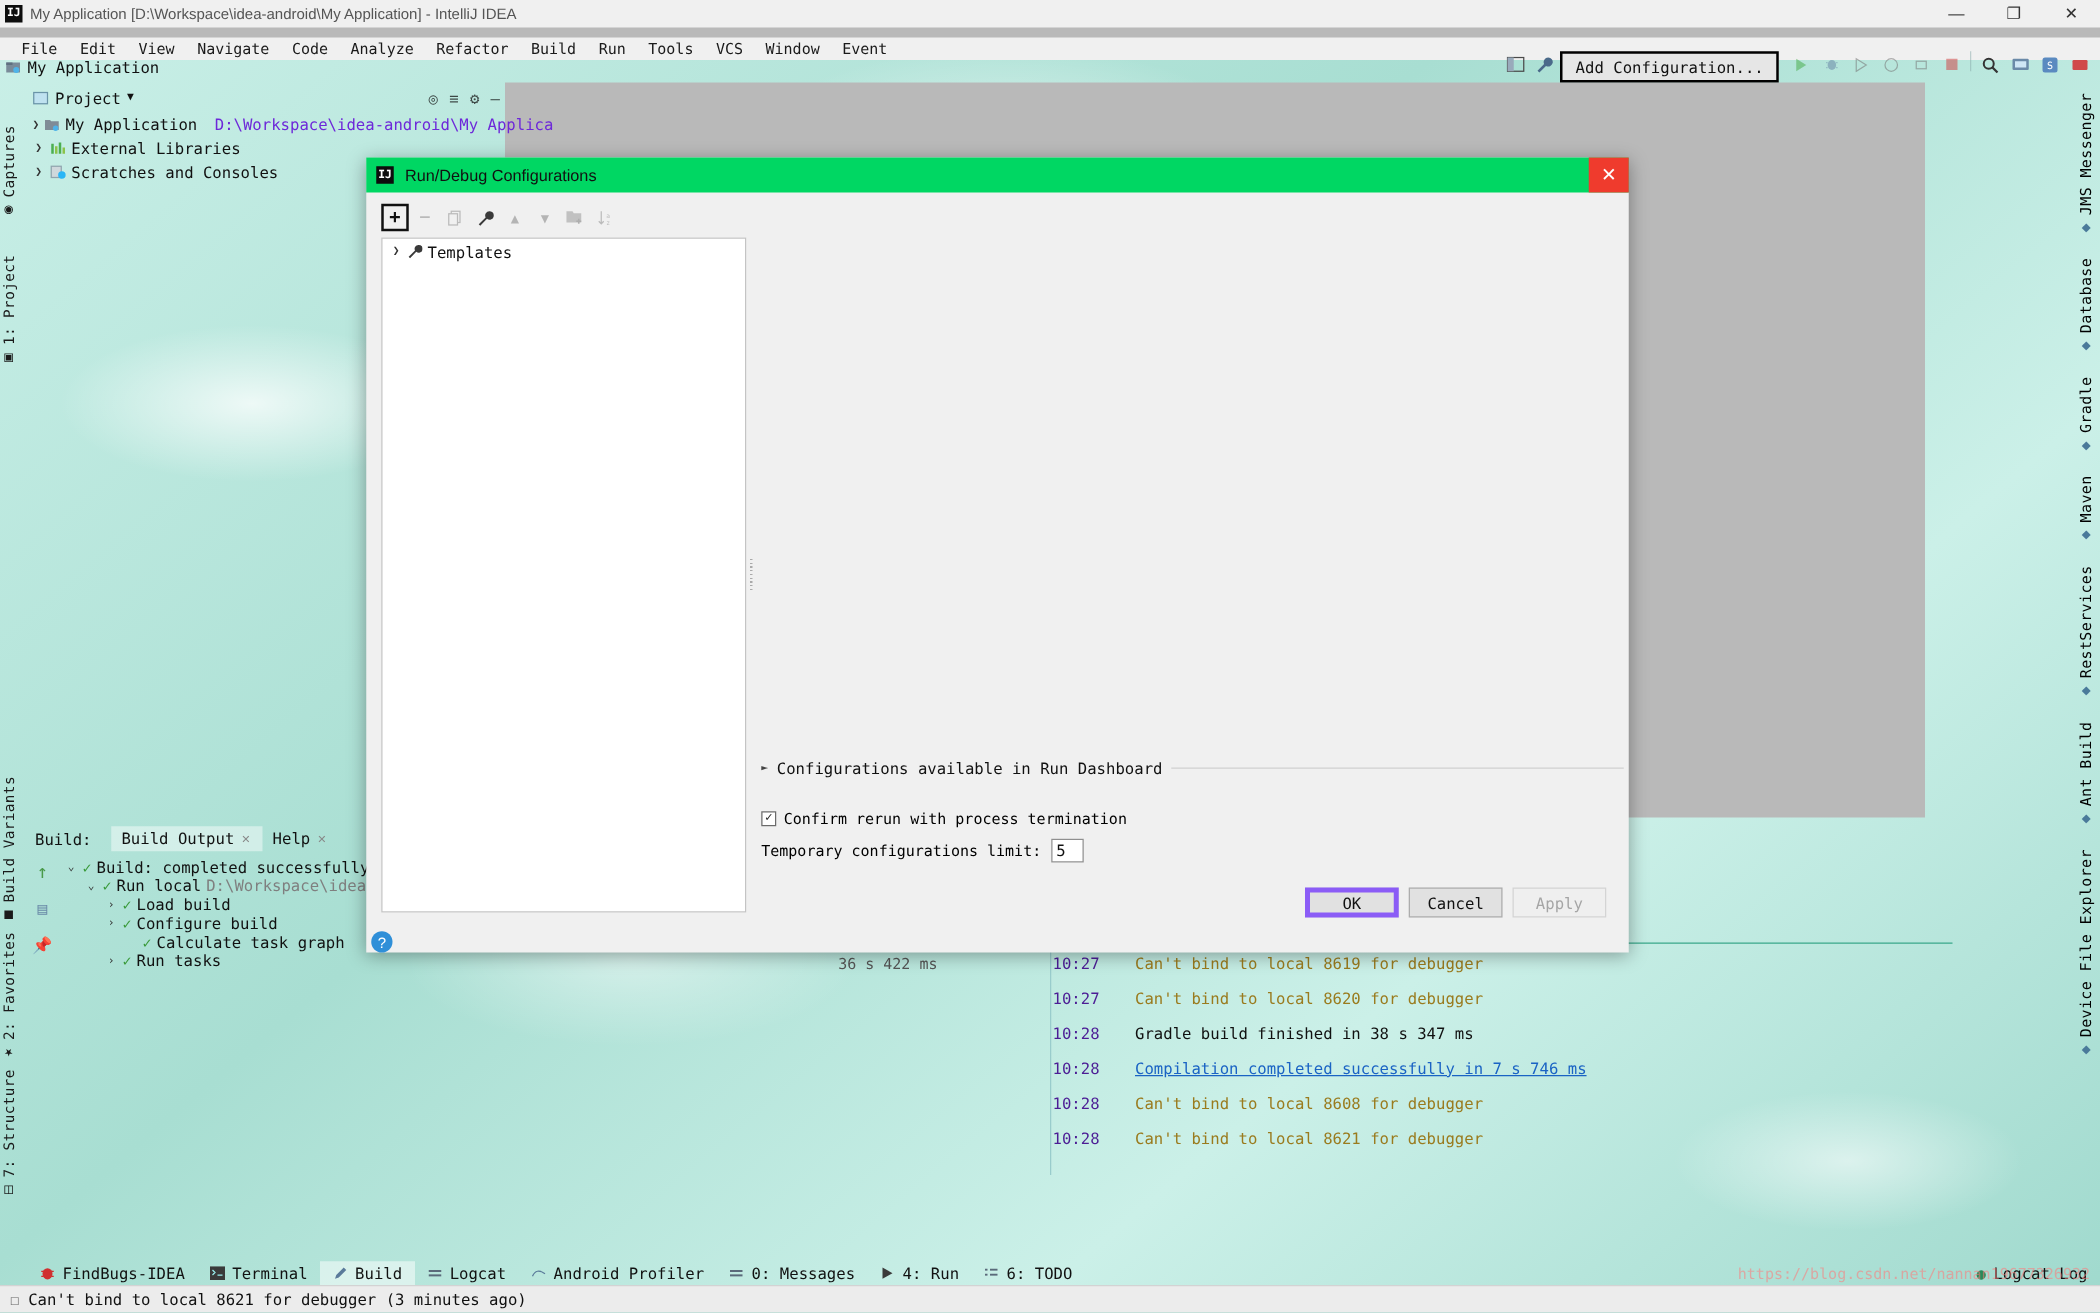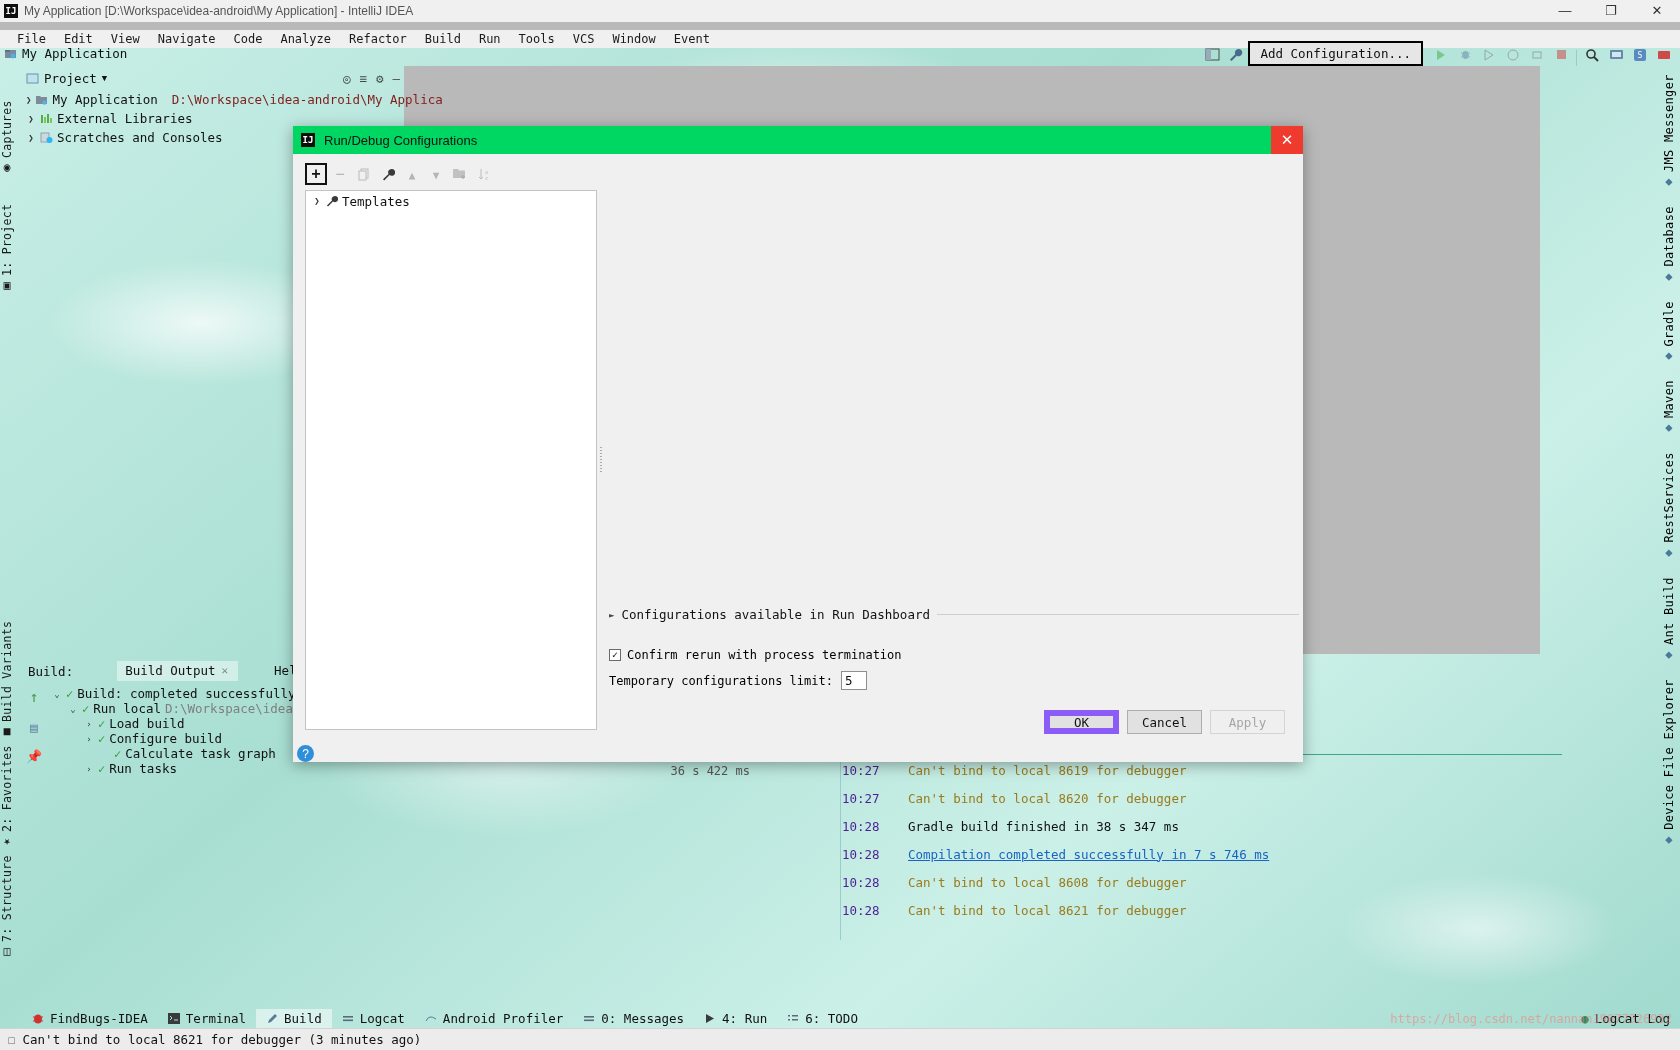--- a/index.html
+++ b/index.html
@@ -45,21 +45,21 @@
   }
   #menubar .mi { padding:0 9px; line-height:18px; cursor:default; }
 
   
   #toolbar {
     position:absolute; left:0; top:40px; width:1680px; height:26px;
     display:flex; align-items:center; padding-left:4px;
   }
   #toolbar .crumb { display:flex;align-items:center;gap:5px;font-family:"DejaVu Sans Mono",monospace;font-size:12.5px;color:#111; }
   .mini-ico{width:13px;height:13px;display:inline-block;}
-  #tb-right{margin-left:auto;display:flex;align-items:flex-end;gap:0px;padding-right:4px;}
+  #tb-right{margin-left:auto;display:flex;align-items:flex-start;gap:0px;padding-right:4px;}
   .tbtn{width:24px;height:22px;display:flex;align-items:center;justify-content:center;opacity:.55;}
   .tbtn.on{opacity:1;}
   .tsep{width:1px;height:16px;background:#8aa; margin:0 3px; opacity:.5;}
 
   #addconfig{
     border:2px solid #000; background:#e6e6e6; height:25px; padding:0 10px;
     display:flex;align-items:center; font-family:"DejaVu Sans Mono",monospace;
     font-size:12.5px; color:#111; margin-right:6px;
   }
 
@@ -74,28 +74,28 @@
     display:flex;align-items:center;gap:4px;
   }
 
   
   #projpanel{ position:absolute; left:22px; top:66px; width:382px; height:590px; }
   #proj-head{ height:24px; display:flex; align-items:center; padding:0 4px; gap:5px;
     font-family:"DejaVu Sans Mono",monospace; font-size:12.5px; color:#111;}
   #proj-head .ph-right{margin-left:auto;display:flex;gap:9px;align-items:center;opacity:.75;}
   .tree-row{ height:19px; display:flex; align-items:center; gap:4px; padding-left:4px;
     font-family:"DejaVu Sans Mono",monospace; font-size:12.5px; color:#111; white-space:nowrap;}
-  .tree-row .path{ color:#7f1d1d; margin-left:10px; }
+  .tree-row .path{ color:#6d28d9; margin-left:10px; }
   .arrow{ width:10px;text-align:center;color:#333;font-size:9px; }
 
   
   #buildpanel{ position:absolute; left:22px; top:660px; width:786px; height:280px; }
   #build-tabs{ height:22px; display:flex; align-items:center; gap:0px; padding-left:6px;
     font-family:"DejaVu Sans Mono",monospace;font-size:12.5px;color:#111;}
-  #build-tabs .bt{ padding:2px 10px 3px 8px; display:flex;align-items:center;gap:6px;margin-left:28px; }
+  #build-tabs .bt{ padding:2px 10px 3px 8px; display:flex;align-items:center;gap:6px; }
   #build-tabs .bt.sel{ background:rgba(255,255,255,.45); }
   #build-tabs .x{ color:#888; font-size:11px; }
   #build-body{ display:flex; }
   #build-gutter{ width:24px; padding-top:6px; display:flex;flex-direction:column;align-items:center;gap:14px; }
   #build-tree{ flex:1; padding-top:4px; }
   .brow{ height:15px; display:flex;align-items:center;gap:4px;padding-left:6px;
     font-family:"DejaVu Sans Mono",monospace;font-size:12.5px;color:#111;white-space:nowrap;}
   .chk{ color:#3a9a3a; font-weight:bold; font-size:12px; }
   .dim{ color:#7f7f7f; }
   #build-time{position:absolute; right:58px; top:104px; font-size:12px; color:#555;}
@@ -177,21 +177,21 @@
   .cbox{ width:12px;height:12px;border:1px solid #6b6b6b;background:#fff;display:flex;
          align-items:center;justify-content:center;font-size:10px;color:#222;line-height:1;}
   #temp-row{ position:absolute; left:4px; bottom:40px; display:flex;align-items:center;gap:8px; }
   #temp-input{ width:26px;height:19px;border:1px solid #8f8f8f;background:#fff;
      font-family:"DejaVu Sans Mono",monospace;font-size:12.5px;color:#111;padding-left:3px;line-height:17px;}
 
   #dlg-buttons{ position:absolute; right:8px; bottom:-4px; display:flex; gap:8px; }
   .pbtn{ width:75px;height:24px;display:flex;align-items:center;justify-content:center;
     font-family:"DejaVu Sans Mono",monospace;font-size:12.5px;color:#111;
     background:#e1e1e1;border:1px solid #adadad; }
-  .pbtn.def{ border:6px solid #8b5cf6; }
+  .pbtn.def{ border:4px solid #8b5cf6; }
   .pbtn.dis{ color:#a5a5a5; background:#efefef; border-color:#d4d4d4; }
   #dlg-help{ position:absolute; left:4px; bottom:0px; width:17px;height:17px;border-radius:50%;
     background:#2f8fd8;color:#fff;font-size:12px;display:flex;align-items:center;justify-content:center;
     font-family:"Liberation Sans",sans-serif;}
   svg{display:block;}
 </style>
 </head>
 <body>
 
 <div class="teal-bg" style="position:absolute;left:0;top:40px;width:1680px;height:1010px;"></div>

